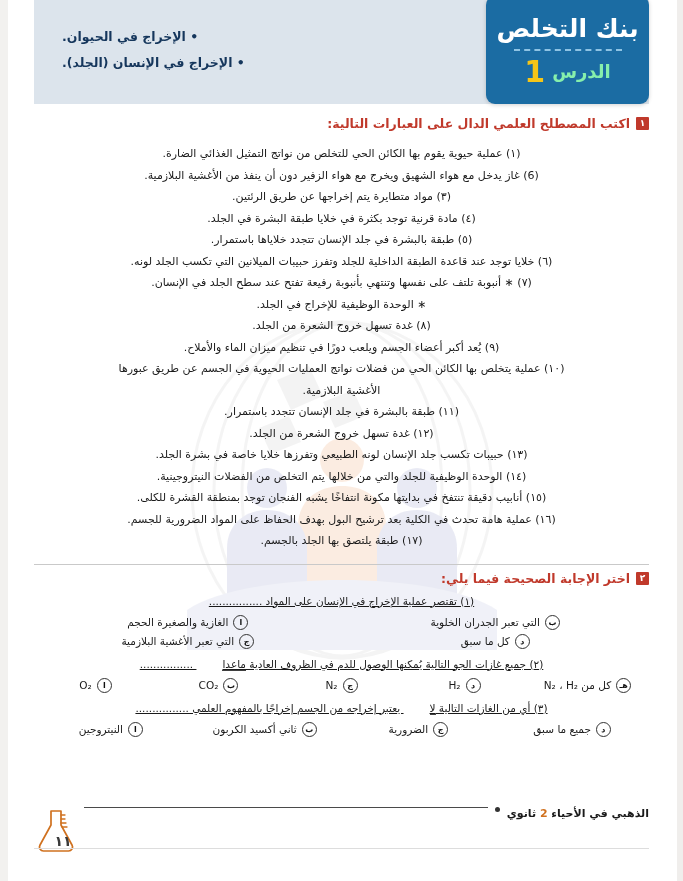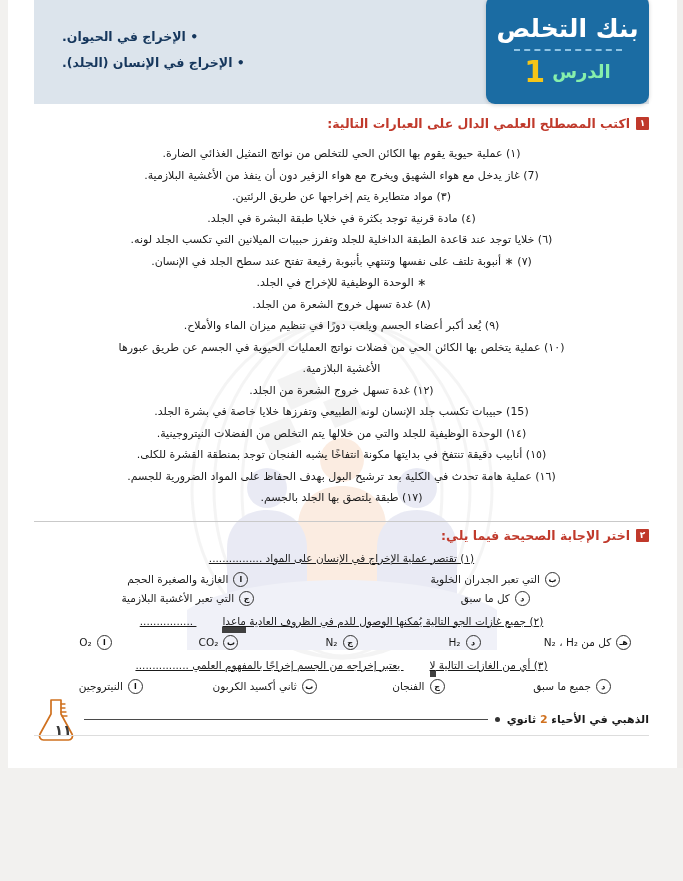--- a/index.html
+++ b/index.html
@@ -4,21 +4,21 @@
 <style>
   html,body{margin:0;padding:0;}
   body{
     width:683px;height:881px;
     background:#f2f1ef;
     font-family:"DejaVu Sans","Liberation Sans",sans-serif;
     overflow:hidden;
   }
   .page{
     position:relative;
-    width:683px;height:768px;
+    width:683px;height:881px;
     background:#ffffff;
     box-sizing:border-box;
     overflow:hidden;
   }
   .page-edge-left{
     position:absolute;left:0;top:0;width:8px;height:881px;
     background:#f2f1ef;
   }
   .page-edge-right{
     position:absolute;right:0;top:0;width:6px;height:881px;
@@ -94,21 +94,21 @@
   .divider{
     border-top:1px solid #c9c9c9;margin:9px 0 4px;
   }
 
   
   .mcq-q{
     font-size:10.5px;color:#1a1a1a;line-height:20px;text-align:center;
     margin-top:5px;
     text-decoration:underline;
   }
-  .mcq-q .ul{border-bottom:6px solid #404040;margin-left:26px;}
+  .mcq-q .ul{border-bottom:1px solid #404040;margin-left:26px;}
   .mcq-row{
     display:flex;justify-content:center;align-items:center;
     gap:0;margin:4px 0 1px;
   }
   .mcq-row.two > .opt{width:50%;}
   .opt{
     display:flex;align-items:center;justify-content:center;gap:5px;
     font-size:10.5px;color:#1a1a1a;
   }
   .mcq-row.five > .opt{flex:1;}
@@ -117,21 +117,21 @@
     width:13px;height:13px;border:1px solid #333;border-radius:50%;
     font-size:8px;font-weight:bold;flex:0 0 auto;color:#111;
   }
 
   
   .footer{
     position:absolute;bottom:24px;right:34px;left:34px;height:50px;z-index:2;
     direction:rtl;
   }
   .footer-inner{
-    position:relative;display:flex;align-items:center;height:50px;
+    position:relative;display:flex;align-items:flex-start;height:50px;
   }
   .footer-text{
     font-size:11px;font-weight:bold;color:#1a1a1a;white-space:nowrap;
   }
   .footer-text .yr{color:#d0711f;}
   .footer-dot{
     width:5px;height:5px;border-radius:50%;background:#333;
     margin:0 7px 0 7px;flex:0 0 auto;
   }
   .footer-line{
@@ -196,32 +196,34 @@
 
   <div class="content">
 
     <div class="sec-head">
       <span class="sec-badge">١</span>
       <span class="sec-title">اكتب المصطلح العلمي الدال على العبارات التالية:</span>
     </div>
 
     <ul class="q-list">
       <li>(١) عملية حيوية يقوم بها الكائن الحي للتخلص من نواتج التمثيل الغذائي الضارة.</li>
-      <li>(7) غاز يدخل مع هواء الشهيق ويخرج مع هواء الزفير دون أن ينفذ من الأغشية البلازمية.</li>
+      <li>(6) غاز يدخل مع هواء الشهيق ويخرج مع هواء الزفير دون أن ينفذ من الأغشية البلازمية.</li>
       <li>(٣) مواد متطايرة يتم إخراجها عن طريق الرئتين.</li>
       <li>(٤) مادة قرنية توجد بكثرة في خلايا طبقة البشرة في الجلد.</li>
+      <li>(٥) طبقة بالبشرة في جلد الإنسان تتجدد خلاياها باستمرار.</li>
       <li>(٦) خلايا توجد عند قاعدة الطبقة الداخلية للجلد وتفرز حبيبات الميلانين التي تكسب الجلد لونه.</li>
       <li>(٧) ∗ أنبوبة تلتف على نفسها وتنتهي بأنبوبة رفيعة تفتح عند سطح الجلد في الإنسان.</li>
       <li>∗ الوحدة الوظيفية للإخراج في الجلد.</li>
       <li>(٨) غدة تسهل خروج الشعرة من الجلد.</li>
       <li>(٩) يُعد أكبر أعضاء الجسم ويلعب دورًا في تنظيم ميزان الماء والأملاح.</li>
       <li>(١٠) عملية يتخلص بها الكائن الحي من فضلات نواتج العمليات الحيوية في الجسم عن طريق عبورها</li>
       <li>الأغشية البلازمية.</li>
+      <li>(١١) طبقة بالبشرة في جلد الإنسان تتجدد باستمرار.</li>
       <li>(١٢) غدة تسهل خروج الشعرة من الجلد.</li>
-      <li>(15) حبيبات تكسب جلد الإنسان لونه الطبيعي وتفرزها خلايا خاصة في بشرة الجلد.</li>
+      <li>(١٣) حبيبات تكسب جلد الإنسان لونه الطبيعي وتفرزها خلايا خاصة في بشرة الجلد.</li>
       <li>(١٤) الوحدة الوظيفية للجلد والتي من خلالها يتم التخلص من الفضلات النيتروجينية.</li>
       <li>(١٥) أنابيب دقيقة تنتفخ في بدايتها مكونة انتفاخًا يشبه الفنجان توجد بمنطقة القشرة للكلى.</li>
       <li>(١٦) عملية هامة تحدث في الكلية بعد ترشيح البول بهدف الحفاظ على المواد الضرورية للجسم.</li>
       <li>(١٧) طبقة يلتصق بها الجلد بالجسم.</li>
     </ul>
 
     <div class="divider"></div>
 
     <div class="sec-head">
       <span class="sec-badge">٢</span>
@@ -279,21 +281,21 @@
     <div class="mcq-q">
       <span>(٣) أي من الغازات التالية </span><span class="ul">لا</span><span> يعتبر إخراجه من الجسم إخراجًا بالمفهوم العلمي ................</span>
     </div>
     <div class="mcq-row five">
       <div class="opt">
         <span class="opt-letter">د</span>
         <span>جميع ما سبق</span>
       </div>
       <div class="opt">
         <span class="opt-letter">ج</span>
-        <span>الفنجان</span>
+        <span>الضرورية</span>
       </div>
       <div class="opt">
         <span class="opt-letter">ب</span>
         <span>ثاني أكسيد الكربون</span>
       </div>
       <div class="opt">
         <span class="opt-letter">ا</span>
         <span>النيتروجين</span>
       </div>
     </div>

